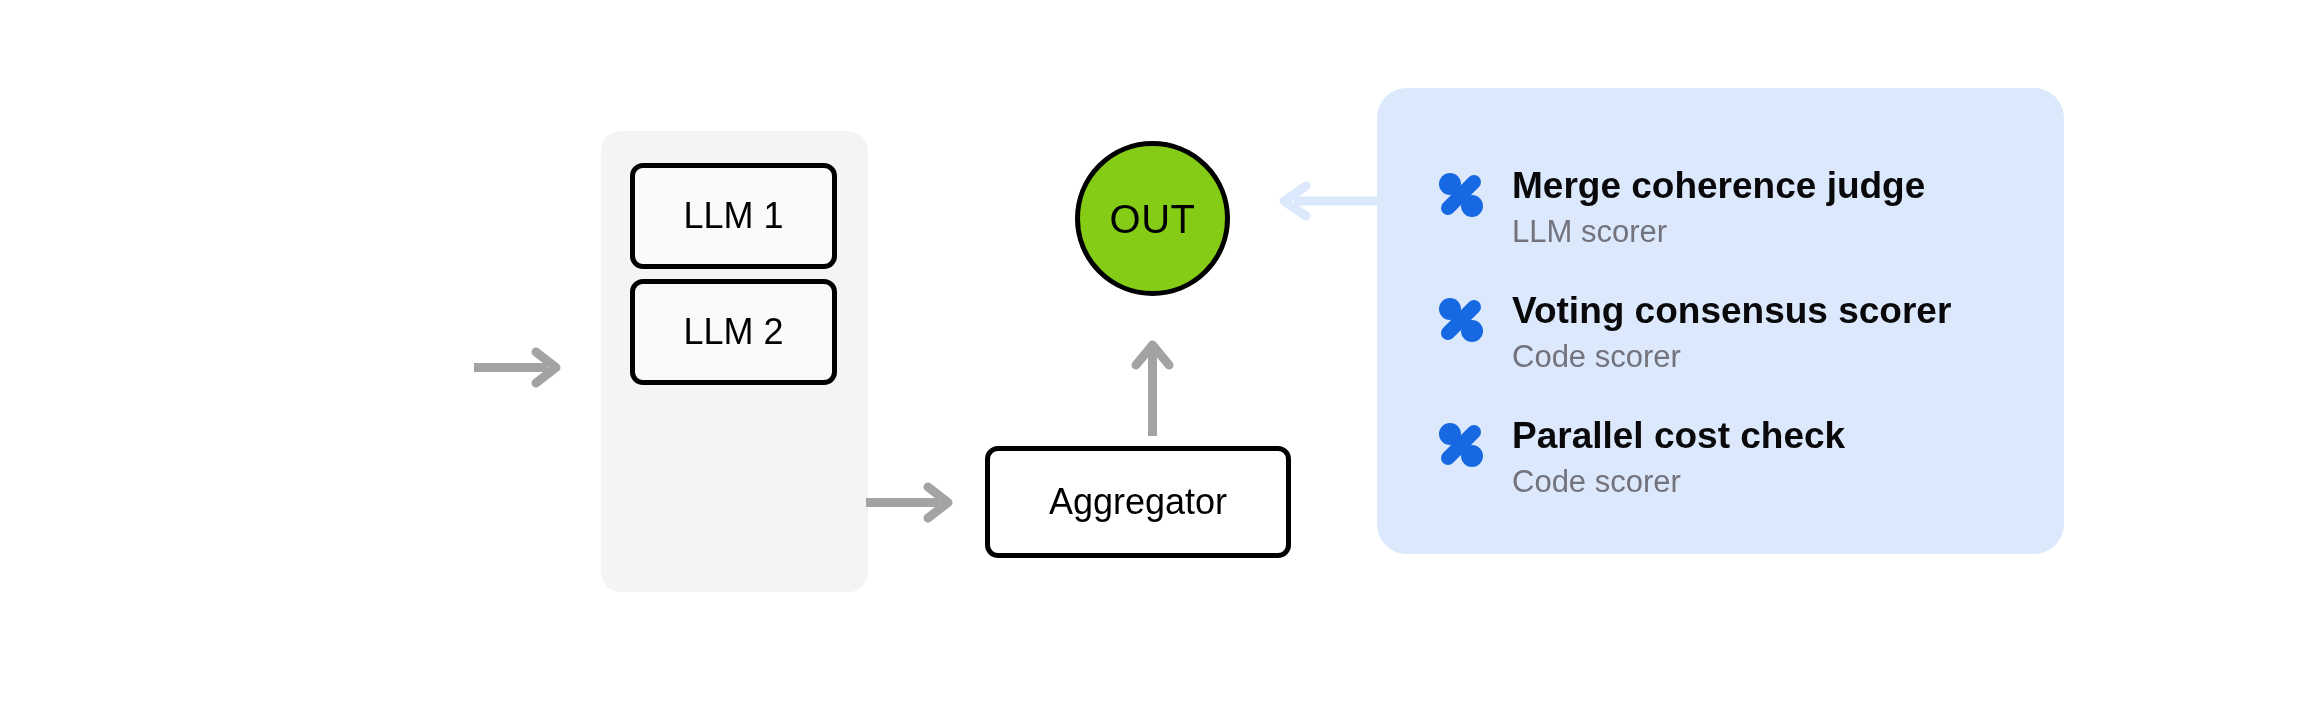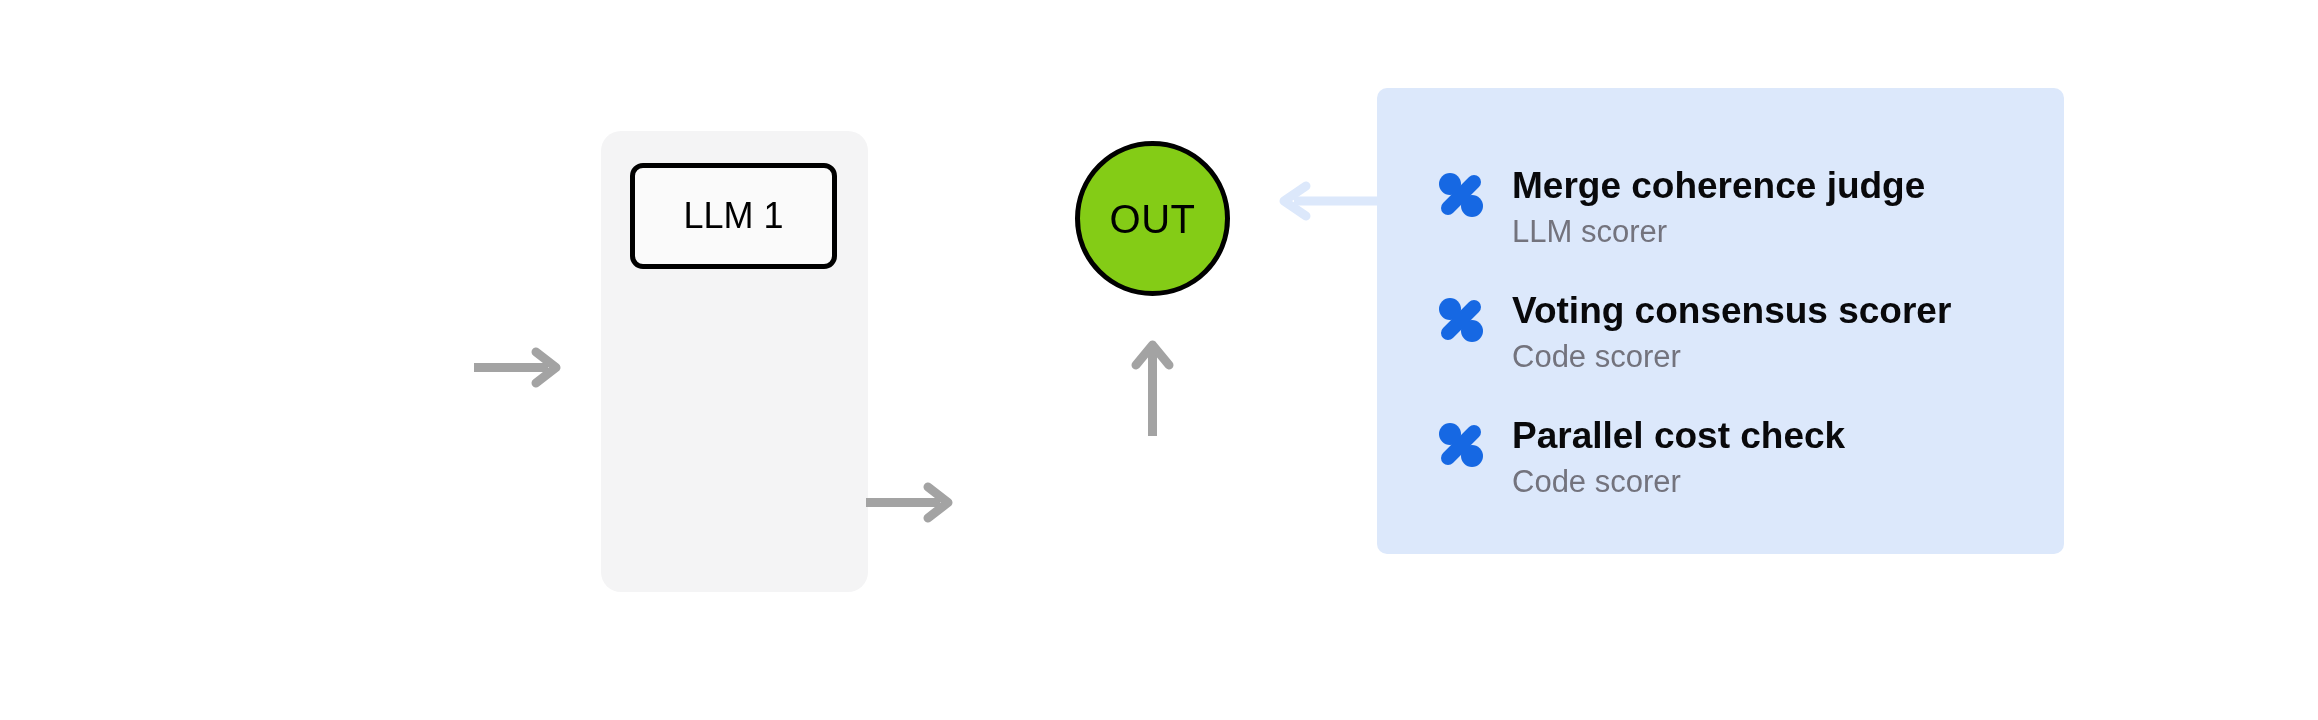--- a/index.html
+++ b/index.html
@@ -63,21 +63,21 @@
   
   .arrow {
     position: absolute;
     overflow: visible;
   }
 
   
   .scorer-panel {
     position: absolute;
     background: #dce8fb;
-    border-radius: 10px;
+    border-radius: 30px;
     box-sizing: border-box;
   }
   .scorer-row {
     position: absolute;
     display: flex;
     align-items: flex-start;
   }
   .scorer-icon {
     width: 46px;
     height: 46px;
@@ -111,26 +111,32 @@
   <svg class="arrow" style="left:470px; top:345px; width:100px; height:45px;" viewBox="0 0 100 45">
     <line x1="4" y1="22.5" x2="78" y2="22.5" stroke="#a3a3a3" stroke-width="9" stroke-linecap="butt"></line>
     <polyline points="66,7 86,22.5 66,38" fill="none" stroke="#a3a3a3" stroke-width="9" stroke-linecap="round" stroke-linejoin="round"></polyline>
   </svg>
 
   <div class="group-panel" style="left:601px; top:131px; width:267px; height:461px;"></div>
 
   <div class="node-box" style="left:630px; top:163px; width:207px; height:106px;">
     <span class="label">LLM 1</span>
   </div>
+  <div class="node-box" style="left:630px; top:279px; width:207px; height:106px;">
+    <span class="label">LLM 2</span>
+  </div>
 
   <svg class="arrow" style="left:862px; top:480px; width:100px; height:45px;" viewBox="0 0 100 45">
     <line x1="4" y1="22.5" x2="78" y2="22.5" stroke="#a3a3a3" stroke-width="9" stroke-linecap="butt"></line>
     <polyline points="66,7 86,22.5 66,38" fill="none" stroke="#a3a3a3" stroke-width="9" stroke-linecap="round" stroke-linejoin="round"></polyline>
   </svg>
 
+  <div class="node-box white-fill" style="left:985px; top:446px; width:306px; height:112px;">
+    <span class="label">Aggregator</span>
+  </div>
 
   <svg class="arrow" style="left:1125px; top:335px; width:55px; height:105px;" viewBox="0 0 55 105">
     <line x1="27.5" y1="101" x2="27.5" y2="16" stroke="#a3a3a3" stroke-width="9" stroke-linecap="butt"></line>
     <polyline points="11,30 27.5,10 44,30" fill="none" stroke="#a3a3a3" stroke-width="9" stroke-linecap="round" stroke-linejoin="round"></polyline>
   </svg>
 
   <div class="node-circle" style="left:1075px; top:141px; width:155px; height:155px;">
     <span class="label">OUT</span>
   </div>
 

